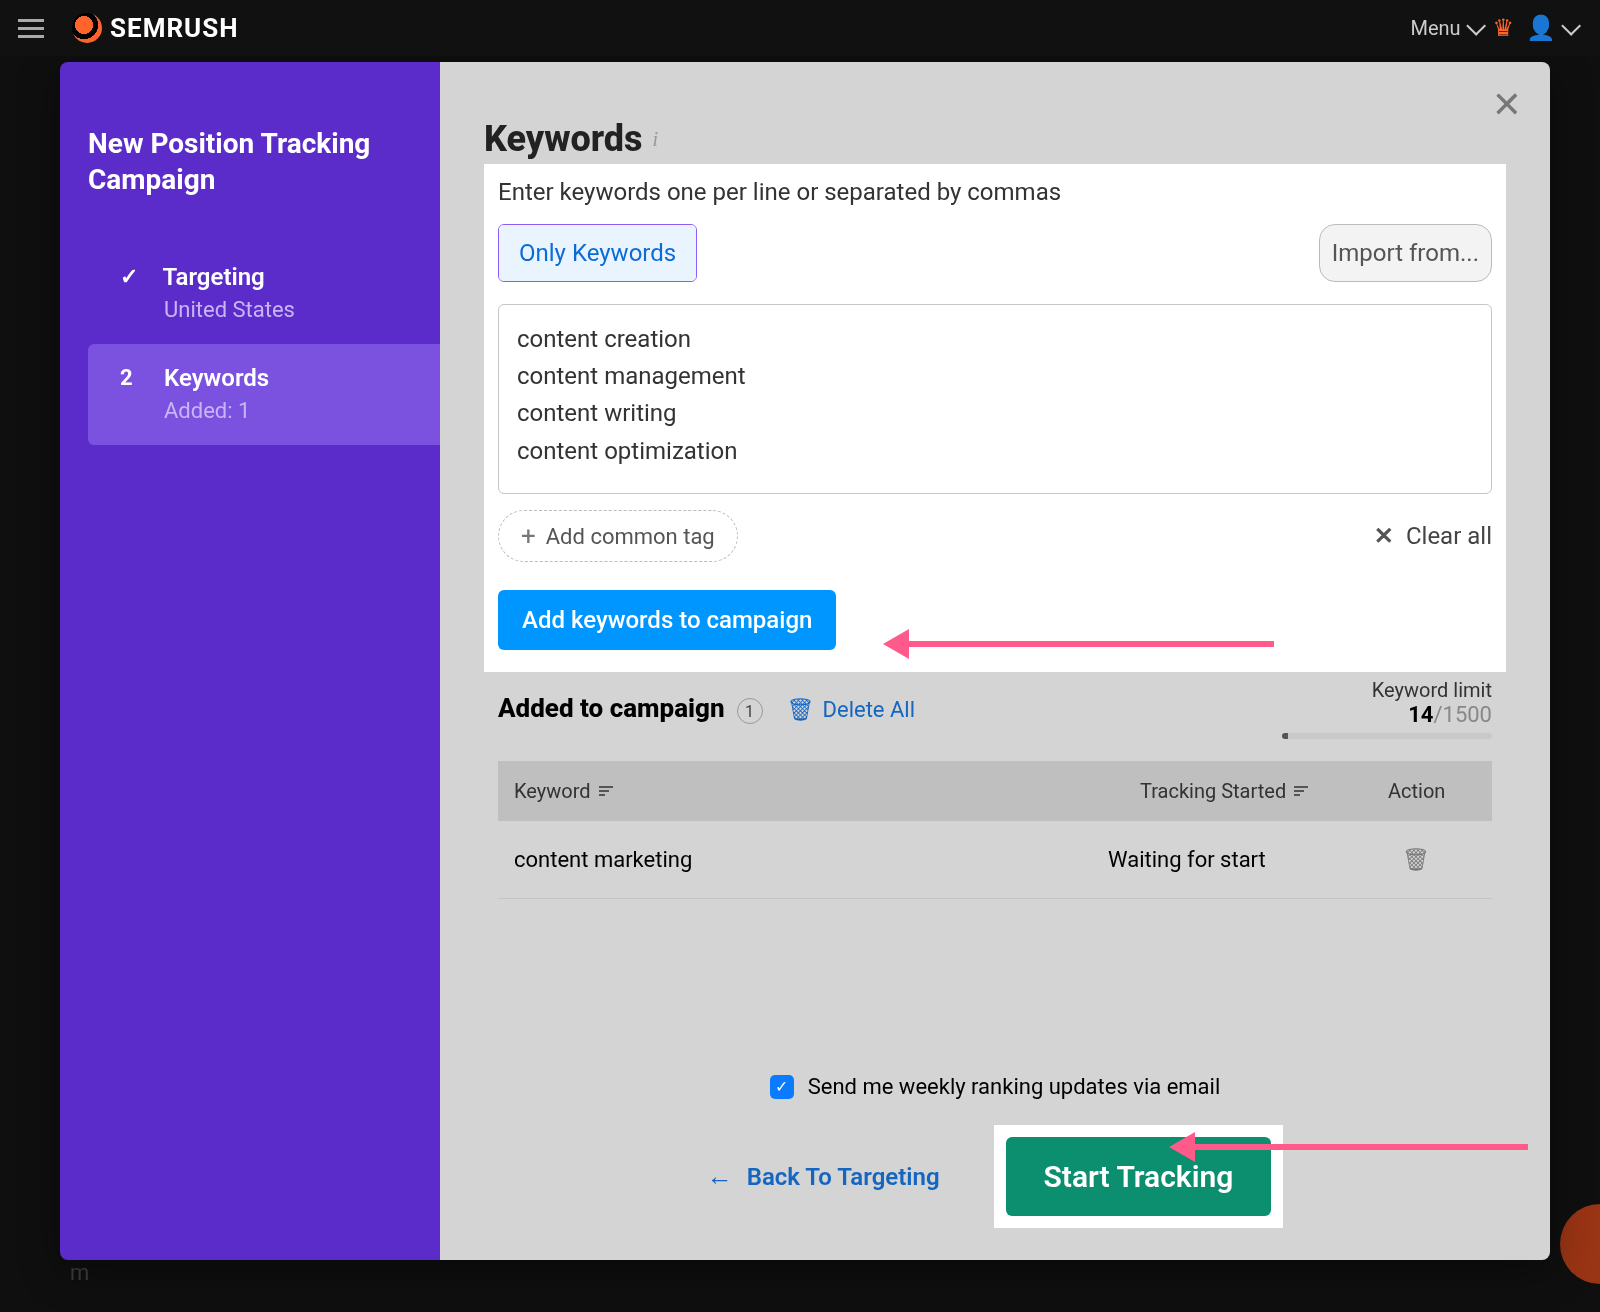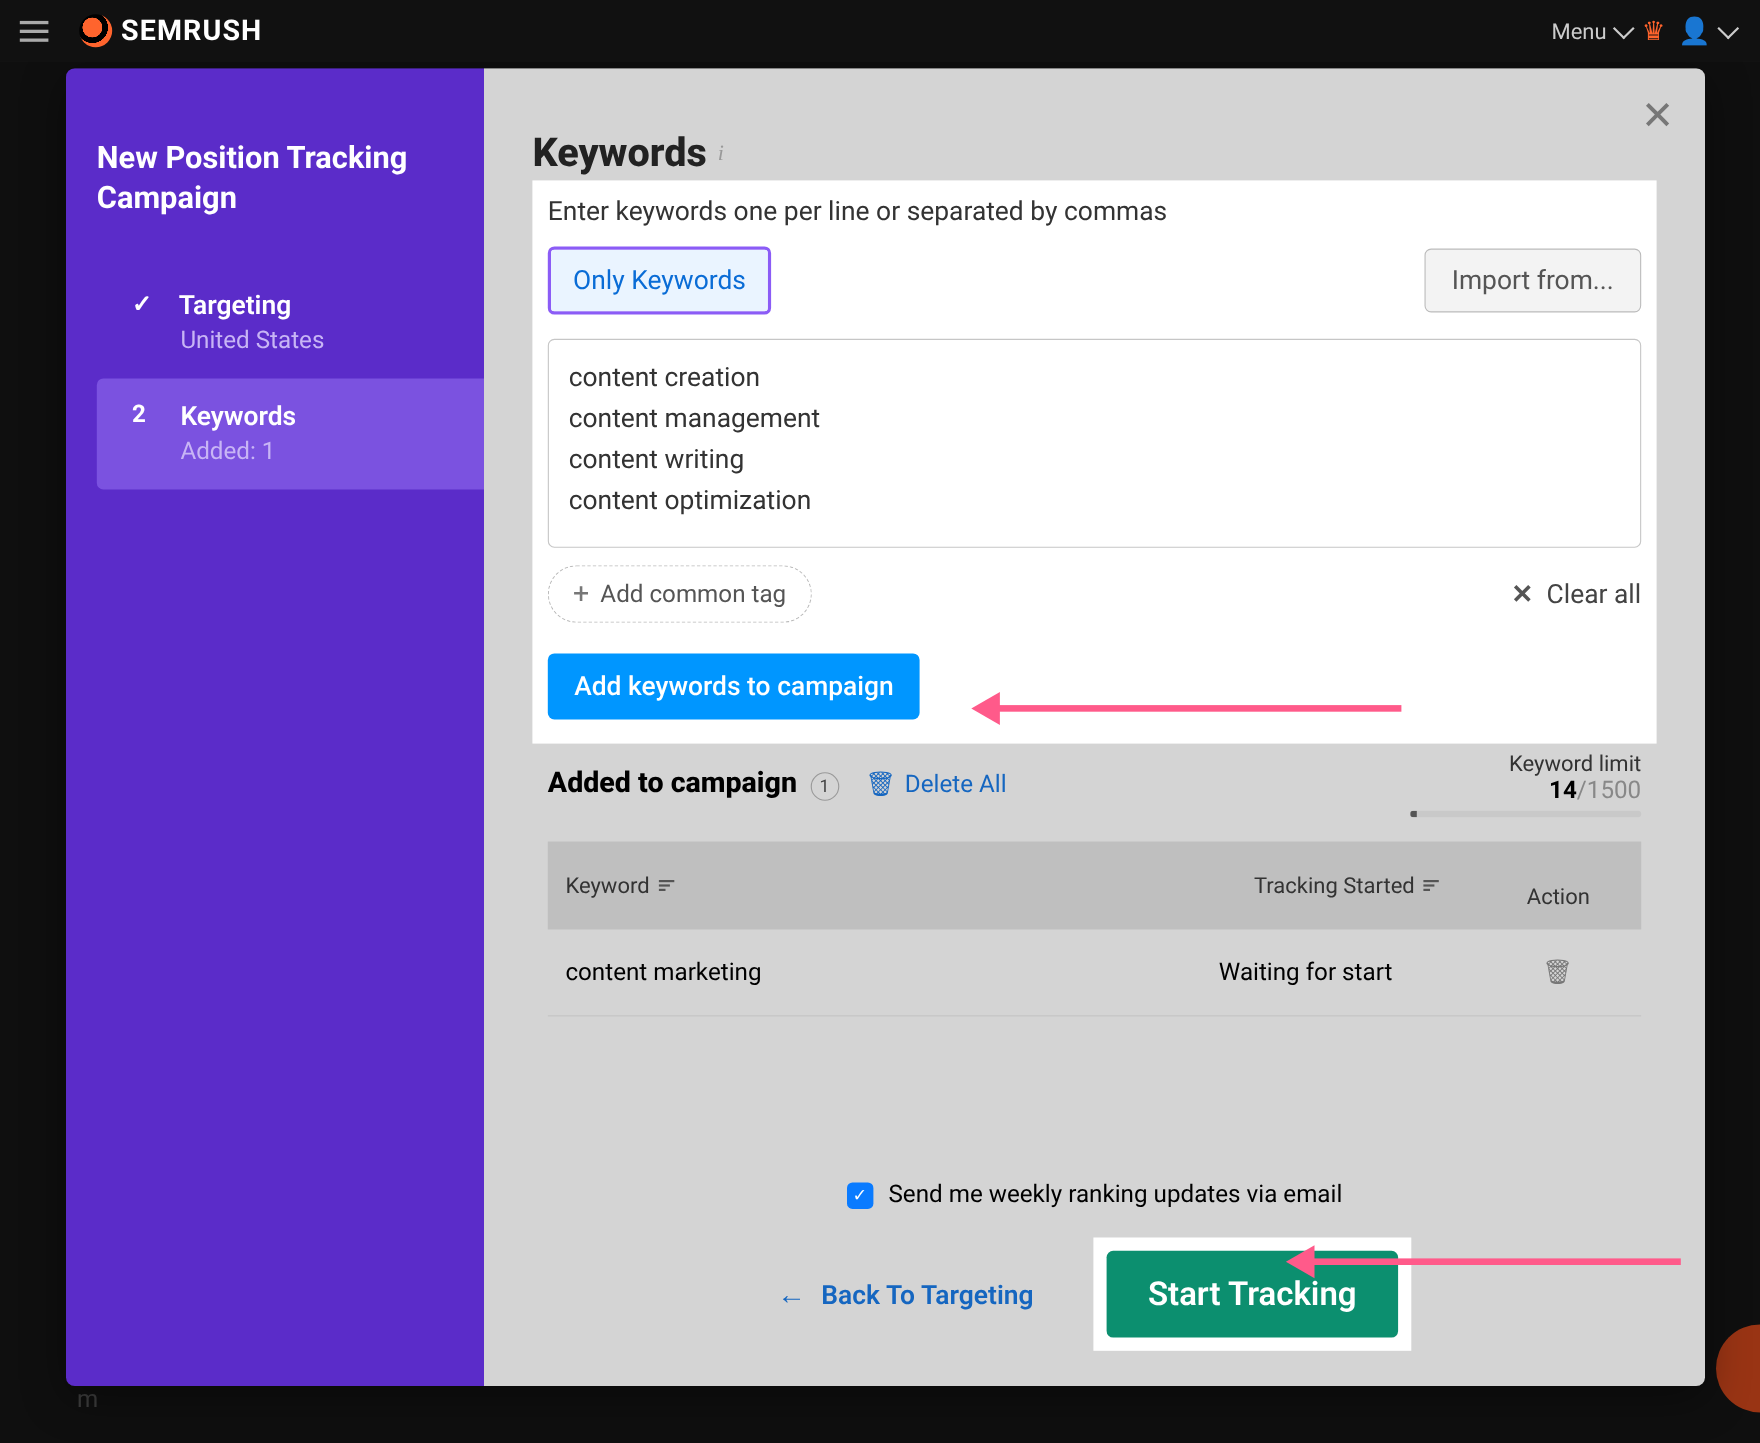--- a/index.html
+++ b/index.html
@@ -36,25 +36,25 @@
   .close-x { position:absolute; top:22px; right:28px; font-size:36px; color:#777; cursor:pointer; font-weight:300; }
   .content { padding:56px 44px 0 44px; }
 
   .h-keywords { font-size:36px; font-weight:800; display:flex; align-items:center; gap:10px; color:#222; }
   .info-i { font-size:20px; color:#999; font-family: Georgia, serif; font-style:italic; font-weight:400; }
 
   
   .card-white { background:#fff; padding:14px 14px 22px 14px; margin-top:4px; }
   .instr { font-size:24px; color:#333; }
   .tab-row { display:flex; align-items:center; margin-top:18px; justify-content:space-between; }
-  .seg { display:flex; border:3px solid #8b5cf6; border-radius:6px; overflow:hidden; }
+  .seg { display:flex; border:1px solid #8b5cf6; border-radius:6px; overflow:hidden; }
   .seg button { background:#fff; border:none; font-size:24px; padding:14px 20px; cursor:pointer; }
   .seg button.sel { background:#eaf4ff; color:#0a6cd6; }
   .seg button + button { border-left:1px solid #c6c6c6; }
-  .import-btn { border:1px solid #bbb; border-radius:6px; background:#f3f3f3; color:#555; font-size:24px; padding:14px 24px; cursor:pointer; }
+  .import-btn { border:1px solid #bbb; border-radius:16px; background:#f3f3f3; color:#555; font-size:24px; padding:14px 12px; cursor:pointer; }
 
   .kw-box { border:1px solid #c6c6c6; border-radius:6px; margin-top:22px; padding:16px 18px; font-size:24px; color:#333; line-height:1.55; white-space:pre-line; min-height:190px; }
 
   .below-box { display:flex; align-items:center; justify-content:space-between; margin-top:16px; }
   .tag-btn { border:1px dashed #bbb; border-radius:999px; padding:10px 22px; font-size:22px; color:#555; display:flex; align-items:center; gap:10px; background:#fff; cursor:pointer;}
   .plus { font-size:26px; color:#777; }
   .clear-all { display:flex; align-items:center; gap:12px; font-size:24px; color:#444; cursor:pointer;}
   .x-sm { font-weight:700; color:#555; }
 
   .add-kw { margin-top:28px; background:#0096ff; color:#fff; border:none; border-radius:6px; font-size:24px; padding:16px 24px; font-weight:500; cursor:pointer; }
@@ -78,21 +78,21 @@
   .kw-limit-v { font-size:22px; }
   .kw-limit-v .max { color:#888; }
   .prog { width:210px; height:6px; background:#c9c9c9; margin-top:6px; border-radius:3px; overflow:hidden; }
   .prog-fill { height:100%; width:3%; background:#555; }
 
   .tbl { margin-top:22px; }
   .tbl-head { display:flex; background:#bfbfbf; }
   .th { padding:18px 16px; font-size:20px; color:#333; display:flex; align-items:center; gap:8px; }
   .th.kw { flex:1; }
   .th.ts { width:248px; }
-  .th.act { width:120px;margin-top:20px; }
+  .th.act { width:120px; }
   .sort-ic { display:inline-flex; flex-direction:column; gap:2px;}
   .sort-ic span{ width:14px; height:2px; background:#555; }
   .sort-ic span:nth-child(2){ width:10px;}
   .sort-ic span:nth-child(3){ width:6px;}
   .tbl-row { display:flex; align-items:center; padding:26px 16px; font-size:22px; border-bottom:1px solid #c4c4c4; }
   .td.kw { flex:1; }
   .td.ts { width:248px; text-align:left; }
   .td.act { width:120px; text-align:center; color:#777; cursor:pointer; }
 
   

